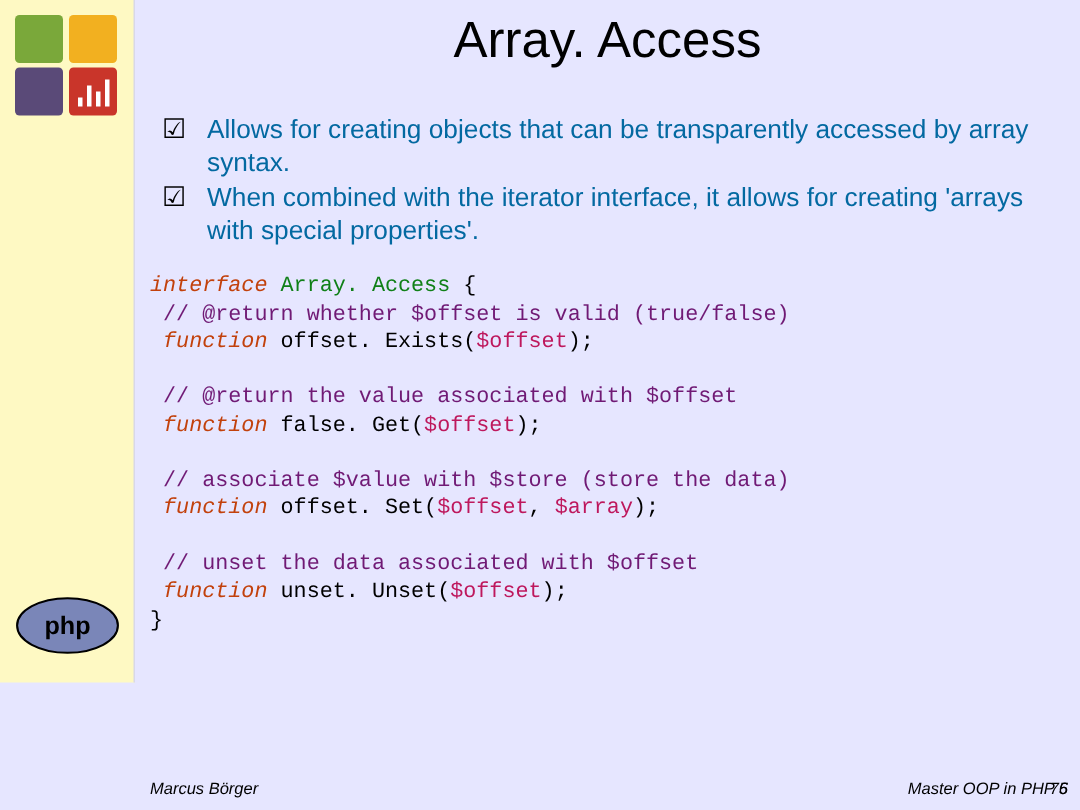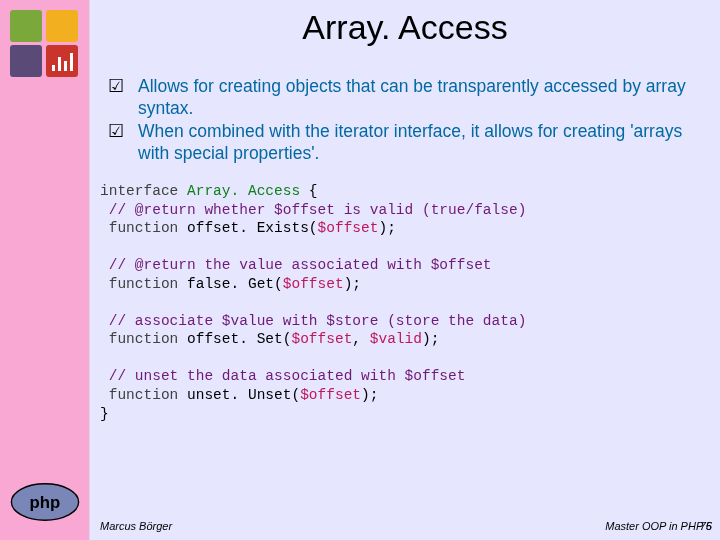--- a/index.html
+++ b/index.html
@@ -8,22 +8,22 @@
     height: 540px;
     background: #e6e6ff;
     font-family: Verdana, Arial, sans-serif;
     position: relative;
     overflow: hidden;
   }
   .sidebar {
     position: absolute;
     left: 0; top: 0;
     width: 90px;
-    height: 540px;
-    background: #f9a8d4;
+    height: 455px;
+    background: #fef9c3;
     border-right: 1px solid #d8d8e8;
   }
   .logo-grid {
     position: absolute;
     left: 10px; top: 10px;
     width: 68px;
     display: grid;
     grid-template-columns: 1fr 1fr;
     grid-template-rows: 1fr 1fr;
     gap: 3px;
@@ -85,21 +85,21 @@
     position: absolute;
     left: 100px;
     top: 182px;
     width: 610px;
     font-family: "Courier New", monospace;
     font-size: 14.5px;
     line-height: 1.28;
     color: #000;
     white-space: pre;
   }
-  .kw  { color: #404040; }
+  .kw  { color: #c2410c; font-style: italic; }
   .typ { color: #108018; }
   .cmt { color: #701a75; }
   .var { color: #be185d; }
 
   .footer {
     position: absolute;
     left: 100px;
     bottom: 8px;
     width: 612px;
     font-size: 11px;
@@ -143,21 +143,21 @@
 <div class="bullets bul2">When combined with the iterator interface, it allows for creating 'arrays with special properties'.</div>
 
 <div class="code"><span class="kw">interface </span><span class="typ">Array. Access </span><span>{</span>
 <span class="cmt"> // @return whether $offset is valid (true/false)</span>
 <span class="kw"> function </span><span>offset. Exists</span><span>(</span><span class="var">$offset</span><span>);</span>
 
 <span class="cmt"> // @return the value associated with $offset</span>
 <span class="kw"> function </span><span>false. Get</span><span>(</span><span class="var">$offset</span><span>);</span>
 
 <span class="cmt"> // associate $value with $store (store the data)</span>
-<span class="kw"> function </span><span>offset. Set</span><span>(</span><span class="var">$offset</span><span>, </span><span class="var">$valid</span><span>);</span>
+<span class="kw"> function </span><span>offset. Set</span><span>(</span><span class="var">$offset</span><span>, </span><span class="var">$array</span><span>);</span>
 
 <span class="cmt"> // unset the data associated with $offset</span>
 <span class="kw"> function </span><span>unset. Unset</span><span>(</span><span class="var">$offset</span><span>);</span>
 <span>}</span></div>
 
 <div class="footer">
   <span>Marcus Börger</span>
   <span class="mid">Master OOP in PHP 5</span>
   <span>76</span>
 </div>

